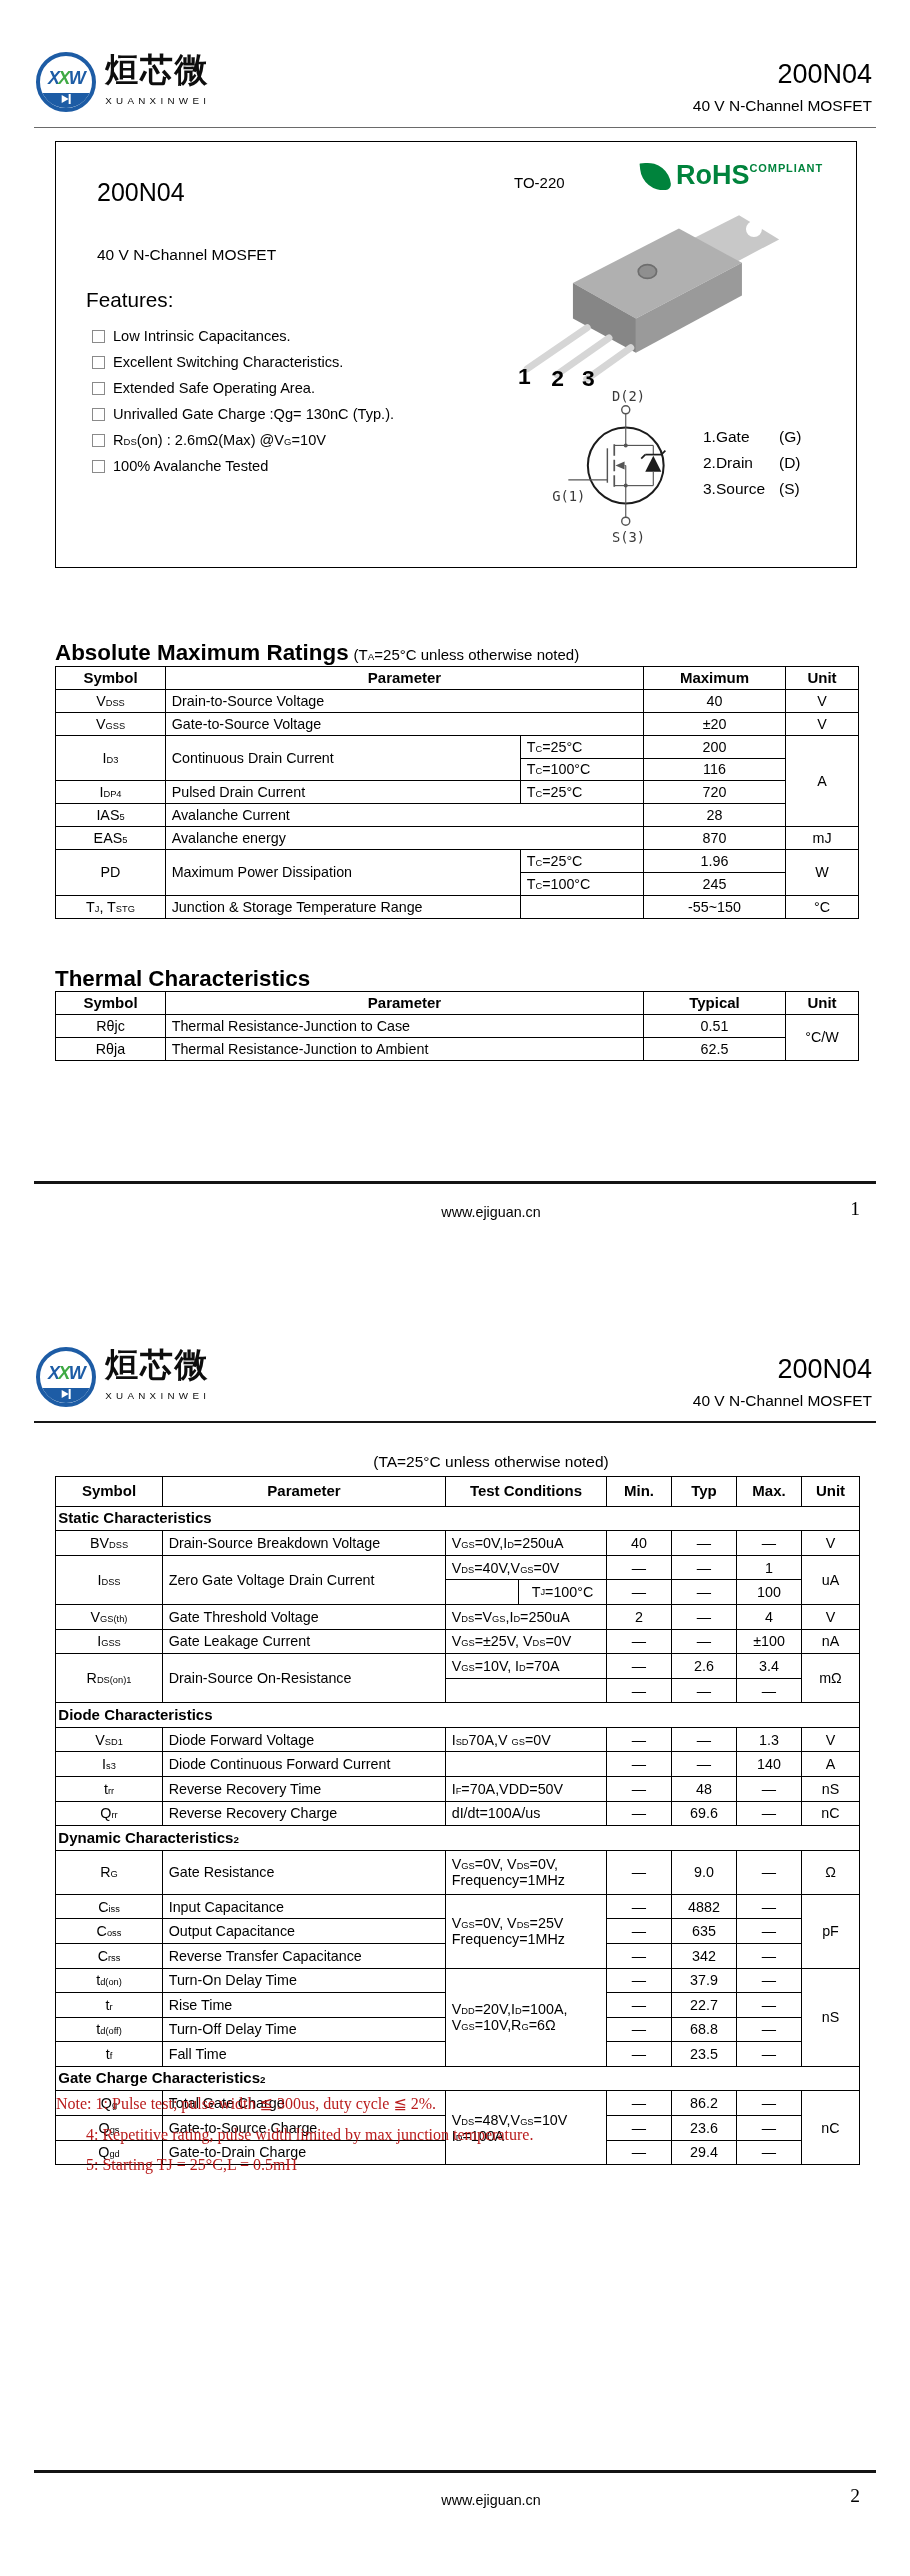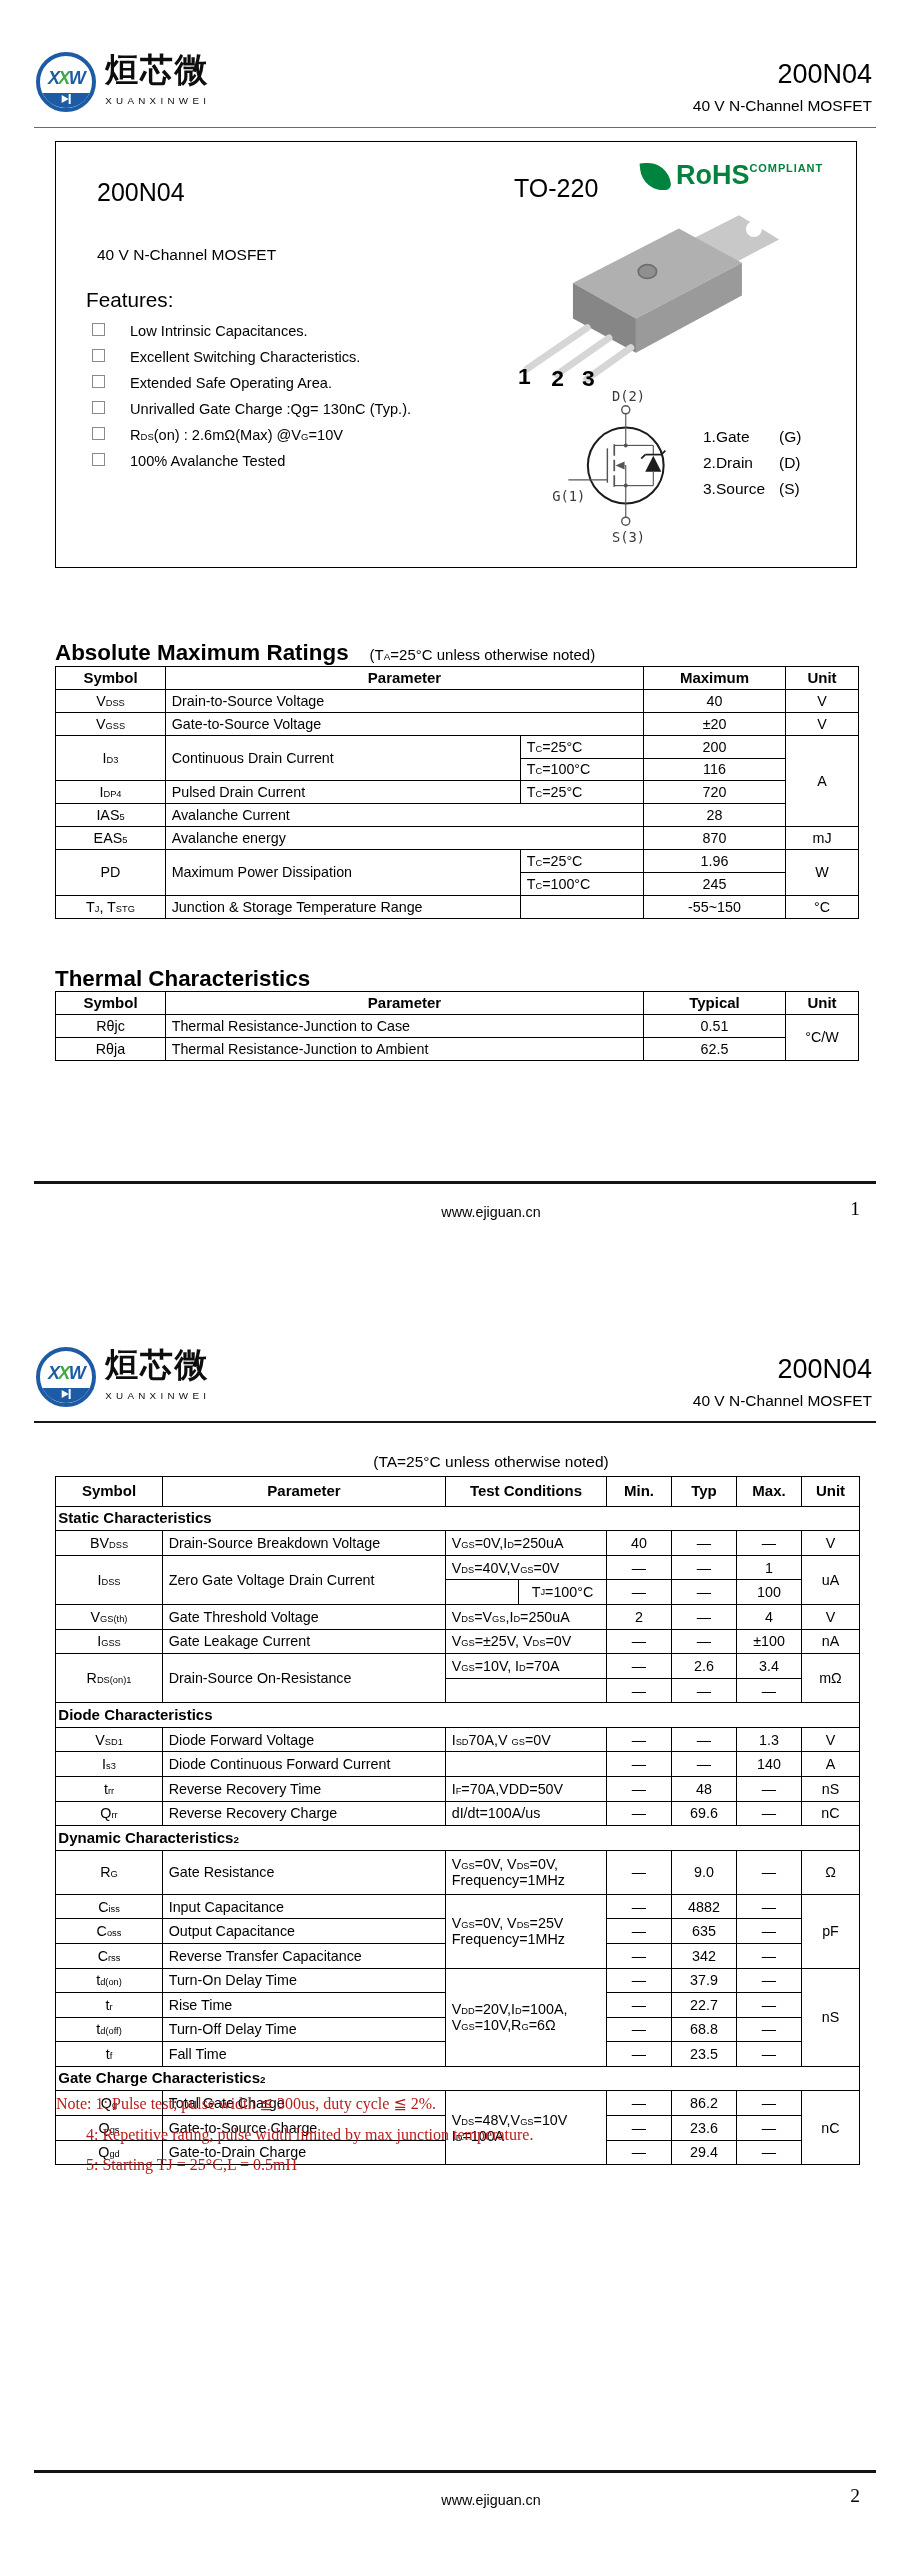--- a/index.html
+++ b/index.html
@@ -28,33 +28,33 @@
   .hsub{font-size:15.5px;text-align:right;line-height:1}
   .rule-thin{height:1.1px;background:#6a6a6a}
   .rule-dark{height:1.7px;background:#161616}
 
   
   .ibox{box-sizing:border-box;border:1.7px solid #000;background:#fff}
   .ipart{font-size:25px;font-weight:500}
   .isub{font-size:15.5px}
   .ift{font-size:20.7px;font-weight:500}
   .flist{display:block}
-  .fi{display:flex;gap:25px;height:26px;font-size:14.6px}
+  .fi{display:flex;align-items:center;gap:8px;height:26px;font-size:14.6px}
   .cb{flex:0 0 auto;width:11px;height:11px;border:1.1px solid #8a8a8a;background:#fff}
-  .pkgname{font-size:25px}
+  .pkgname{font-size:15px}
   .rohs{display:flex;gap:5.7px;align-items:flex-start}
   .leaf{width:29px;height:29px;background:#00833c;border-radius:2% 100% 24% 100%;transform:rotate(-6deg)}
   .rtxt{display:flex;flex-direction:row;line-height:1}
   .rohs-name{font-size:27px;font-weight:800;color:#00833c;letter-spacing:0px}
   .rohs-sub{font-size:11px;font-weight:700;color:#00833c;letter-spacing:0.9px;margin-top:1.7px}
   .legend{display:grid;grid-template-columns:76px auto;font-size:15.5px}
   .legend span{display:flex;align-items:center;height:26px}
 
   
-  .sec-title{display:flex;align-items:baseline;gap:21px}
+  .sec-title{display:flex;align-items:baseline;gap:5px}
   .sec-title .big{font-size:22.4px;font-weight:700}
   .sec-title .note{font-size:15px;font-weight:400}
   .cnote{font-size:15.5px}
 
   
   table.dt{border-collapse:collapse;table-layout:fixed;width:803px;font-size:14.3px;background:#fff}
   .dt{border:1.7px solid #000}
   .dt th,.dt td{border:0.6px solid #000;padding:0.6px 4.6px;text-align:center;vertical-align:middle;
     height:20.7px;line-height:1.12;overflow:hidden}
   .dt th{font-size:15px}

